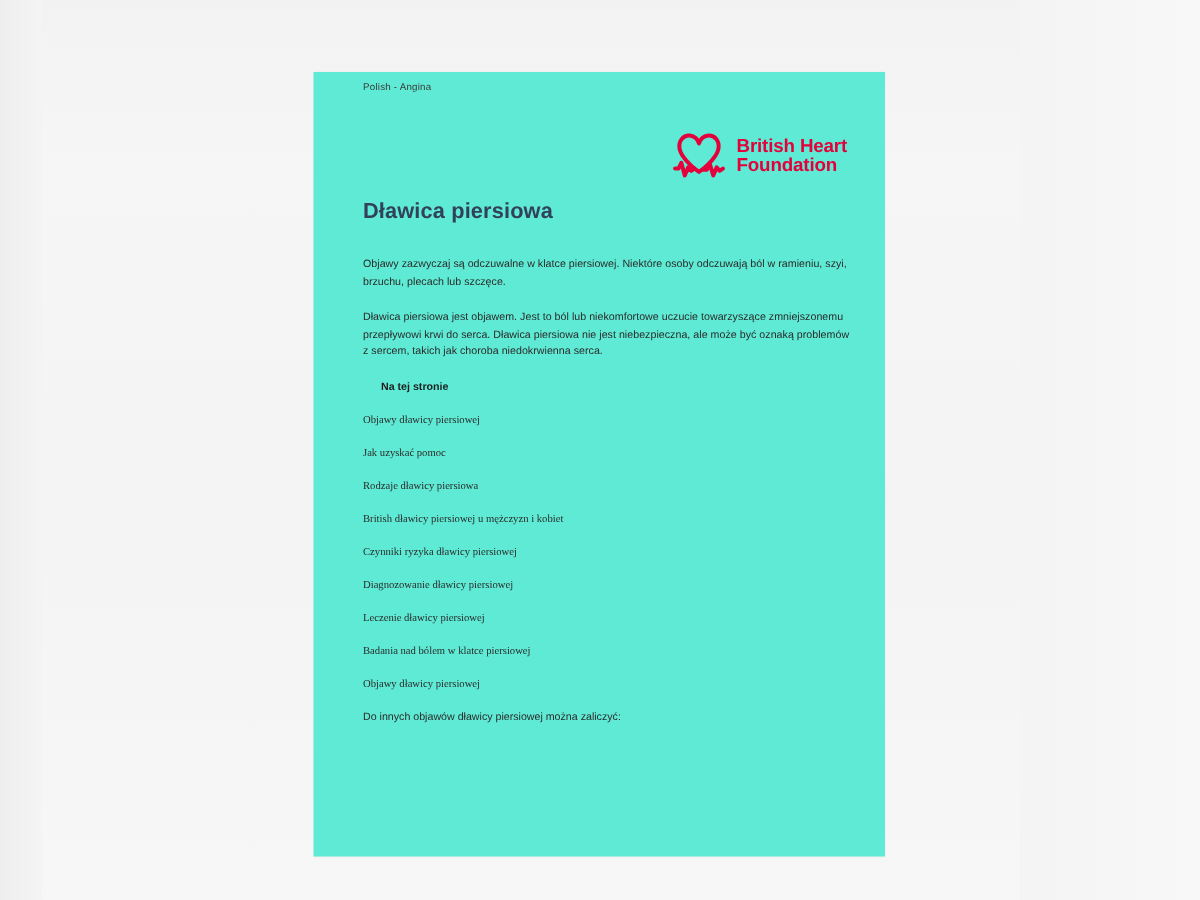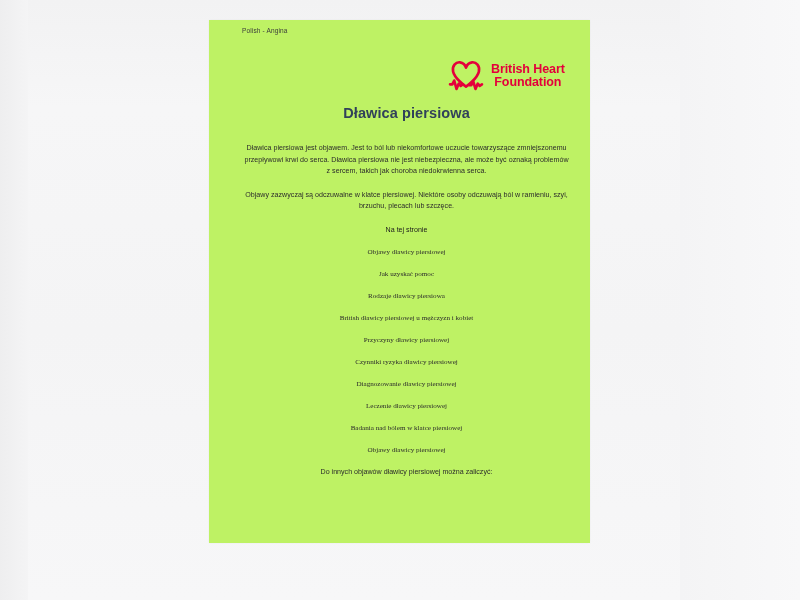--- a/index.html
+++ b/index.html
@@ -32,27 +32,26 @@
     content: "";
     position: absolute;
     right: 0; top: 0; bottom: 0;
     width: 120px;
     background: linear-gradient(270deg, #f8f8f9 0%, #f4f4f5 100%);
   }
 
   .page {
     position: absolute;
     left: 209px;
-    top: 20px;
+    top: 48px;
     width: 381px;
     height: 523px;
-    background: #bef264;
+    background: #5eead4;
     box-shadow: 0 0 2px rgba(0,0,0,0.05);
     overflow: hidden;
-    text-align: center;
   }
 
   .page-header {
     position: absolute;
     left: 33px;
     top: 7px;
     font-size: 6.5px;
     color: #3b3b3b;
     letter-spacing: 0.15px;
   }
@@ -97,24 +96,24 @@
 
   p.para {
     margin: 0 0 12px 0;
     font-size: 7.1px;
     line-height: 11.6px;
     color: #2b2b2b;
     letter-spacing: 0.02px;
   }
 
   .section-head {
-    margin: 0 0 11px 0;
+    margin: 0 0 11px 12px;
     font-size: 7.1px;
     line-height: 11px;
-    font-weight: normal;
+    font-weight: bold;
     color: #1c1c1c;
   }
 
   .toc-item {
     margin: 0 0 11px 0;
     font-size: 7.1px;
     line-height: 11px;
     color: #2b2b2b;
     font-family: Liberation Serif, serif;
   }
@@ -146,30 +145,29 @@
     <div class="logo-text">
       <div>British Heart</div>
       <div>Foundation</div>
     </div>
   </div>
 
   <div class="content">
 
     <h1 class="doc-title">Dławica piersiowa</h1>
 
+    <p class="para">Objawy zazwyczaj są odczuwalne w klatce piersiowej.  Niektóre osoby odczuwają ból w ramieniu, szyi, brzuchu, plecach lub szczęce.</p>
     <p class="para">Dławica piersiowa jest objawem. Jest to ból lub niekomfortowe uczucie towarzyszące zmniejszonemu przepływowi krwi do serca.  Dławica piersiowa nie jest niebezpieczna, ale może być oznaką problemów z sercem, takich jak choroba niedokrwienna serca.</p>
-    <p class="para">Objawy zazwyczaj są odczuwalne w klatce piersiowej.  Niektóre osoby odczuwają ból w ramieniu, szyi, brzuchu, plecach lub szczęce.</p>
 
     <p class="section-head">Na tej stronie</p>
 
     <p class="toc-item">Objawy dławicy piersiowej</p>
     <p class="toc-item">Jak uzyskać pomoc</p>
     <p class="toc-item">Rodzaje dławicy piersiowa</p>
     <p class="toc-item">British dławicy piersiowej u mężczyzn i kobiet</p>
-    <p class="toc-item">Przyczyny dławicy piersiowej</p>
     <p class="toc-item">Czynniki ryzyka dławicy piersiowej</p>
     <p class="toc-item">Diagnozowanie dławicy piersiowej</p>
     <p class="toc-item">Leczenie dławicy piersiowej</p>
     <p class="toc-item">Badania nad bólem w klatce piersiowej</p>
 
     <p class="toc-item">Objawy dławicy piersiowej</p>
 
 
     <p class="sub-head">Do innych objawów dławicy piersiowej można zaliczyć:</p>
 

